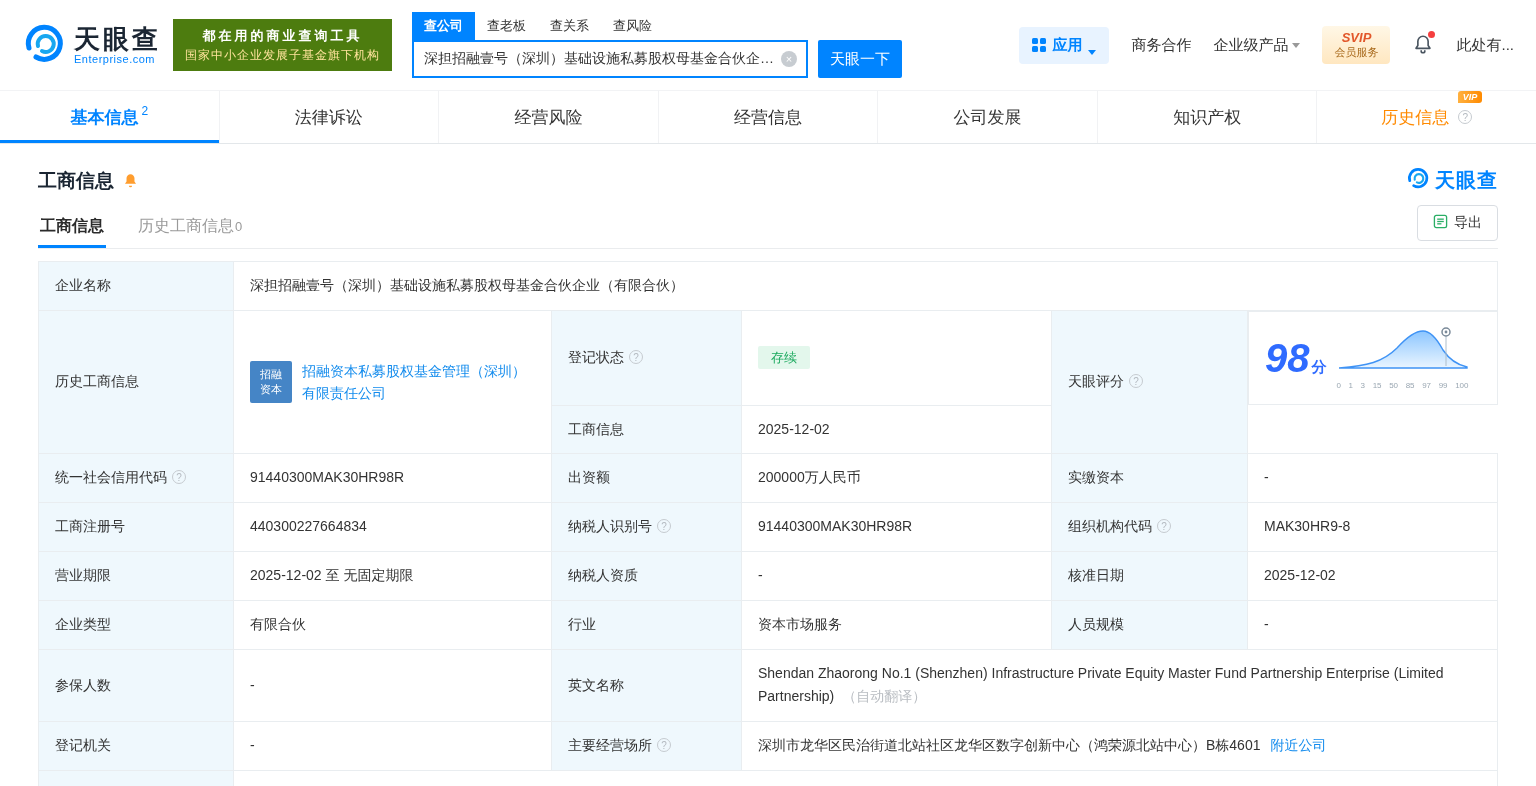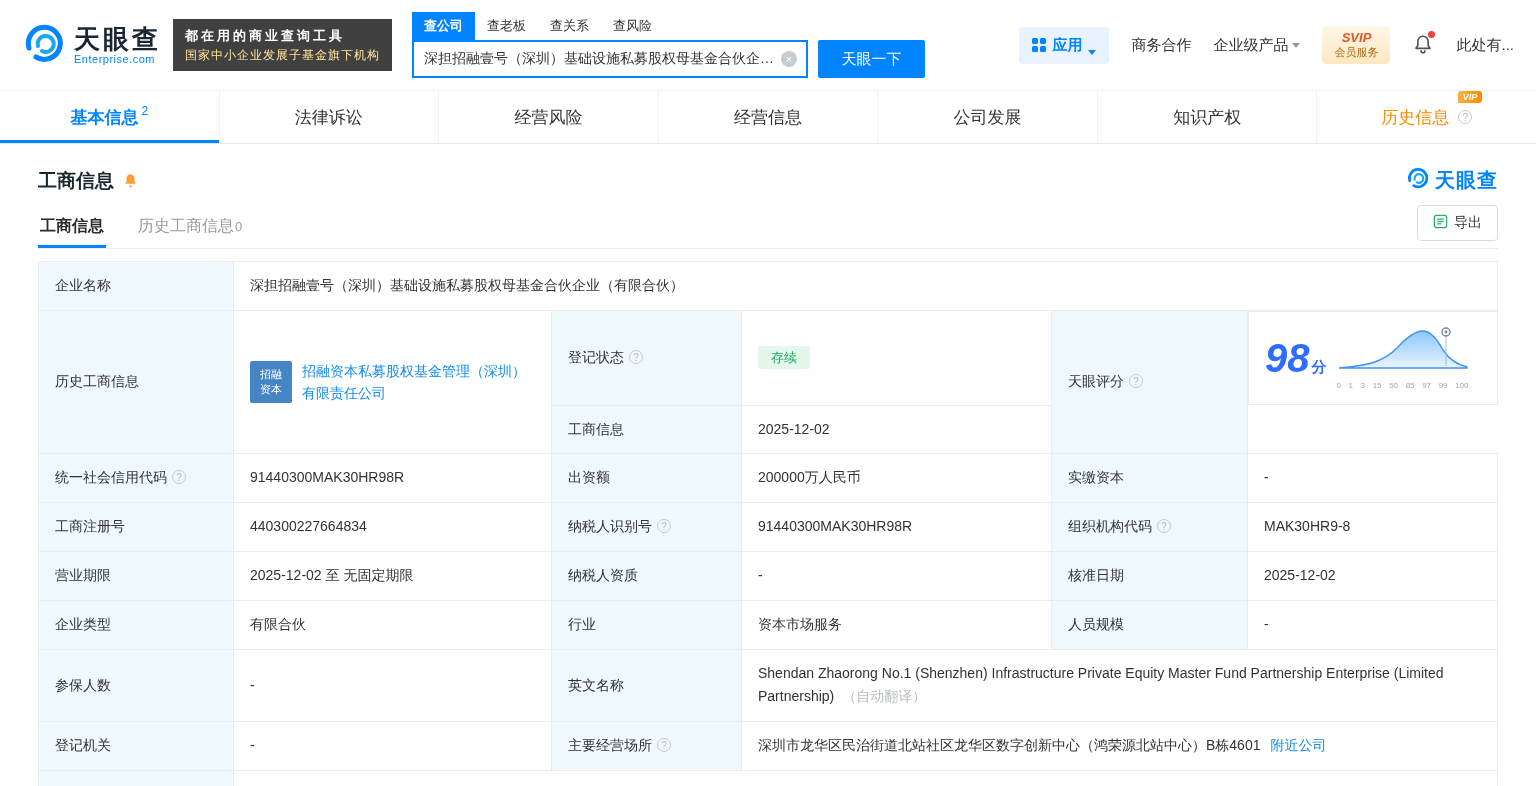--- a/index.html
+++ b/index.html
@@ -5,33 +5,33 @@
   *{box-sizing:border-box;margin:0;padding:0}
   html,body{background:#fff}
   body{width:1536px;height:786px;overflow:hidden;font-family:"Liberation Sans","DejaVu Sans",sans-serif;color:#333}
   a{text-decoration:none}
 
   
   .topbar{display:flex;align-items:center;height:90px;padding:0 22px;gap:12px}
   .logo{display:flex;align-items:center;gap:8px;flex-shrink:0}
   .logo-text .cn{font-size:26px;font-weight:700;color:#1b2633;letter-spacing:3px;line-height:1.1}
   .logo-text .en{font-size:11px;color:#0084ff;letter-spacing:.5px}
-  .red-badge{background:#404040;color:#fff;padding:7px 12px;text-align:left;flex-shrink:0}
+  .red-badge{background:#4d7c0f;color:#fff;padding:7px 12px;text-align:center;flex-shrink:0}
   .red-badge .l1{font-size:13px;font-weight:700;letter-spacing:3px;line-height:1.6}
   .red-badge .l2{font-size:12px;color:#ffe49c;letter-spacing:1px;line-height:1.5}
 
   .search-block{margin-left:8px}
   .search-tabs{display:flex;align-items:flex-end}
   .search-tab{font-size:13px;color:#333;padding:5px 12px;cursor:pointer}
   .search-tab.active{background:#0084ff;color:#fff;font-weight:700}
   .search-row{display:flex;align-items:center}
   .search-input-wrap{position:relative;width:396px;height:38px;border:2px solid #0084ff;background:#fff;display:flex;align-items:center}
   .search-input{border:none;outline:none;width:100%;height:100%;padding:0 32px 0 10px;font-size:14px;color:#333;text-overflow:ellipsis;white-space:nowrap;overflow:hidden}
   .clear-icon{position:absolute;right:9px;width:16px;height:16px;border-radius:50%;background:#c7ccd1;color:#fff;font-size:11px;line-height:16px;text-align:center;cursor:pointer}
-  .search-btn{width:107px;height:38px;background:#0084ff;color:#fff;font-size:15px;border:none;margin-left:10px;border-radius:2px;cursor:pointer}
+  .search-btn{width:84px;height:38px;background:#0084ff;color:#fff;font-size:15px;border:none;margin-left:10px;border-radius:2px;cursor:pointer}
 
   .topbar-right{margin-left:auto;display:flex;align-items:center;gap:22px;font-size:15px;color:#333;flex-shrink:0}
   .apps-btn{display:flex;align-items:flex-end;gap:6px;background:#e8f3ff;color:#0084ff;padding:9px 13px;border-radius:4px;font-weight:700;cursor:pointer}
   .caret{width:0;height:0;border-left:4px solid transparent;border-right:4px solid transparent;border-top:5px solid currentColor;display:inline-block}
   .caret.gray{border-top-color:#999}
   .hlink{cursor:pointer;display:flex;align-items:center;gap:4px}
   .svip{background:linear-gradient(180deg,#fff7e6,#ffe7c0);padding:4px 12px;border-radius:4px;text-align:center;line-height:1.25;cursor:pointer}
   .svip .t{color:#e2572a;font-weight:800;font-style:italic;font-size:13px}
   .svip .b{color:#a96a1c;font-size:11px}
   .bell-wrap{position:relative;cursor:pointer;display:flex}

